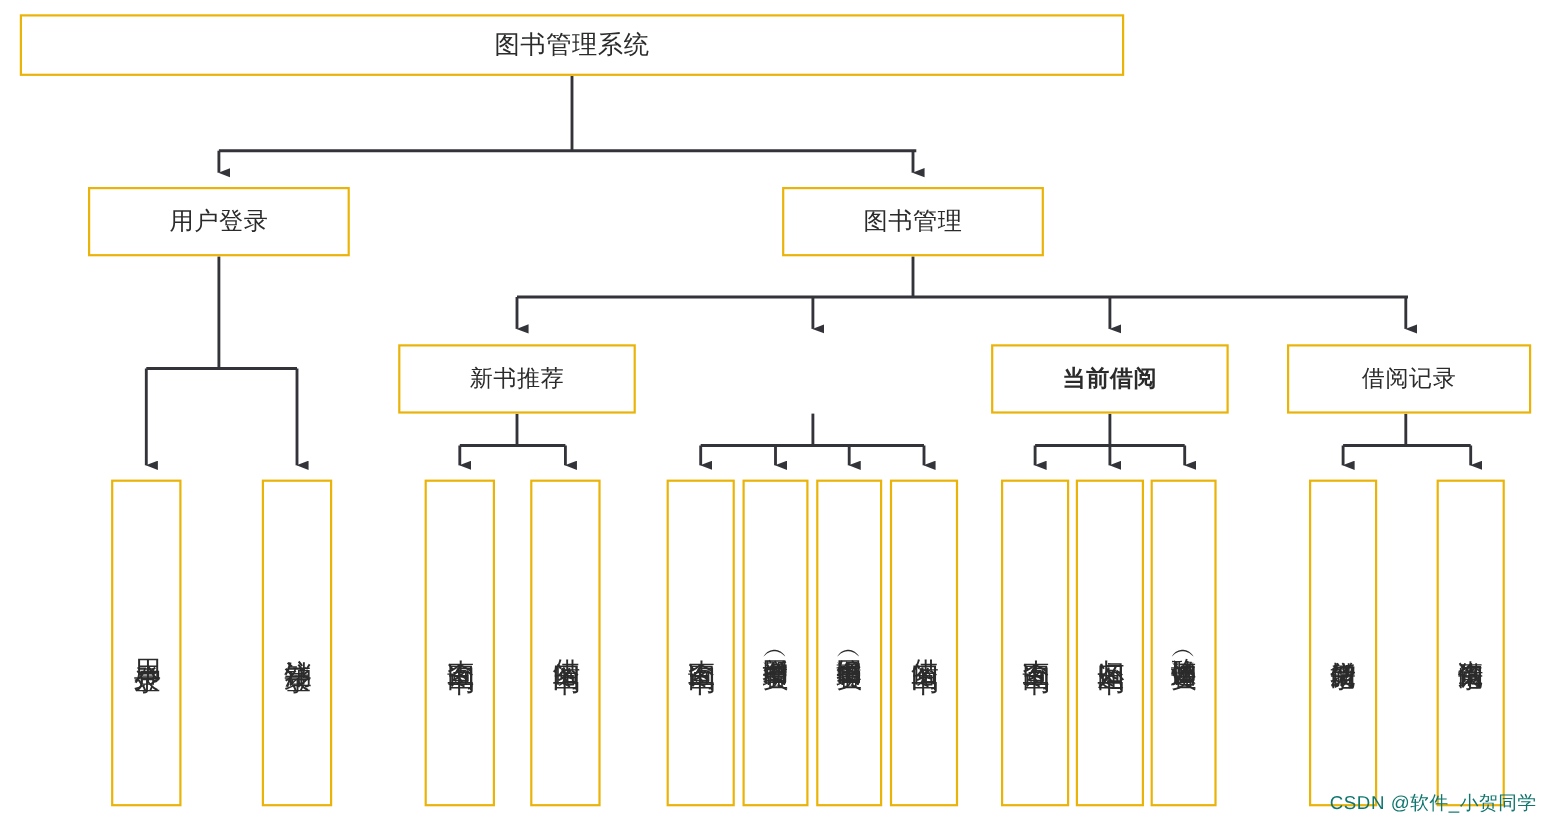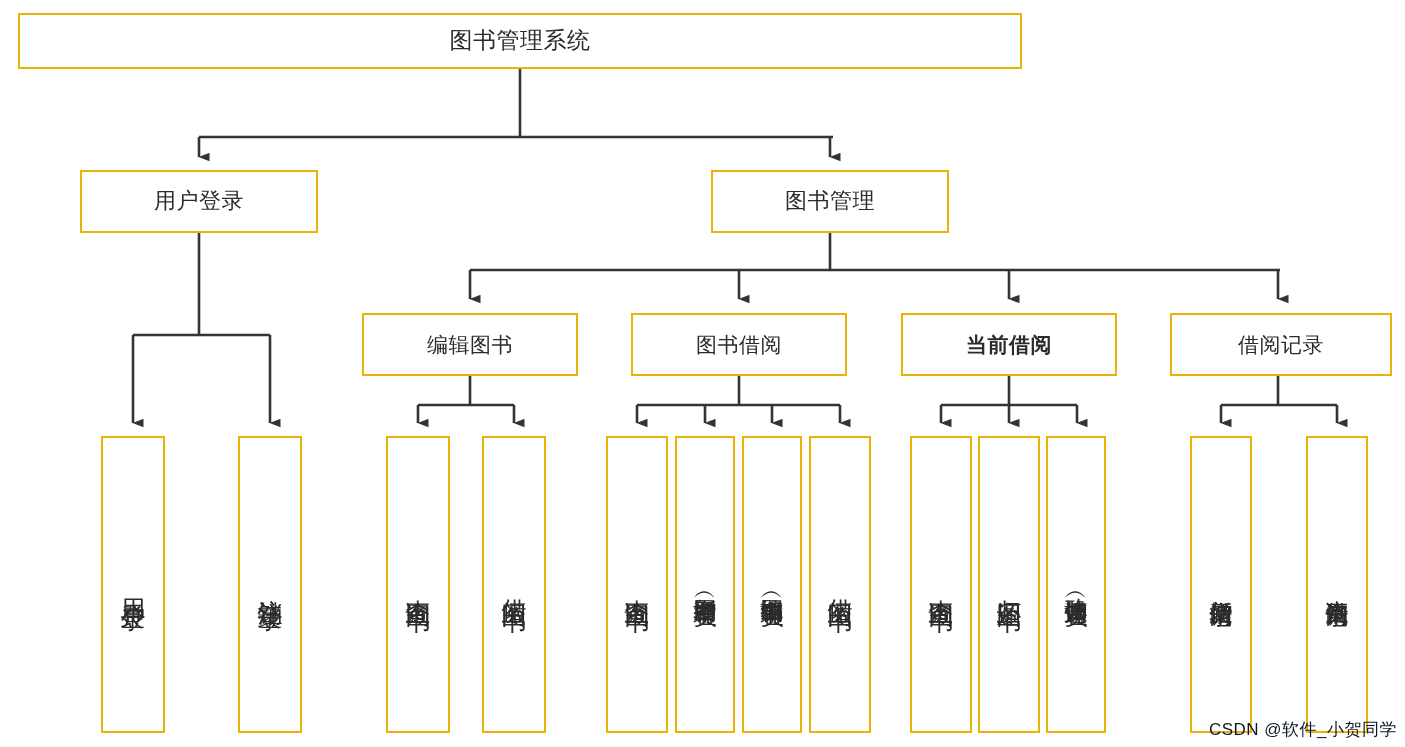--- a/index.html
+++ b/index.html
@@ -68,21 +68,21 @@
   }
   .node-leaf.leaf-narrow .label {
     font-size: 23px;
     letter-spacing: 1px;
   }
   #watermark {
     position: absolute;
     right: 8px;
     bottom: 6px;
     font-size: 17px;
-    color: #0f172a;
+    color: #0f766e;
     letter-spacing: 0.5px;
     white-space: nowrap;
   }
 </style>
 </head>
 <body>
 
 <div id="diagram-root">
 
   <svg id="edges-layer" viewBox="0 0 1405 747" width="1405" height="747" xmlns="http://www.w3.org/2000/svg">
@@ -140,24 +140,21 @@
   </div>
 
   <div class="node node-l2" style="left:80px; top:170px; width:238px; height:63px;">
     <span class="label">用户登录</span>
   </div>
   <div class="node node-l2" style="left:711px; top:170px; width:238px; height:63px;">
     <span class="label">图书管理</span>
   </div>
 
   <div class="node node-l3" style="left:362px; top:313px; width:216px; height:63px;">
-    <span class="label">编辑图书</span>
-  </div>
-  <div class="node node-l3" style="left:631px; top:313px; width:216px; height:63px;">
-    <span class="label">图书借阅</span>
+    <span class="label">新书推荐</span>
   </div>
   <div class="node node-l3" style="left:901px; top:313px; width:216px; height:63px;font-weight:bold;">
     <span class="label">当前借阅</span>
   </div>
   <div class="node node-l3" style="left:1170px; top:313px; width:222px; height:63px;">
     <span class="label">借阅记录</span>
   </div>
 
   <div class="node node-leaf" style="left:101px; top:436px; width:64px; height:297px;">
     <span class="label">用户登录</span>

